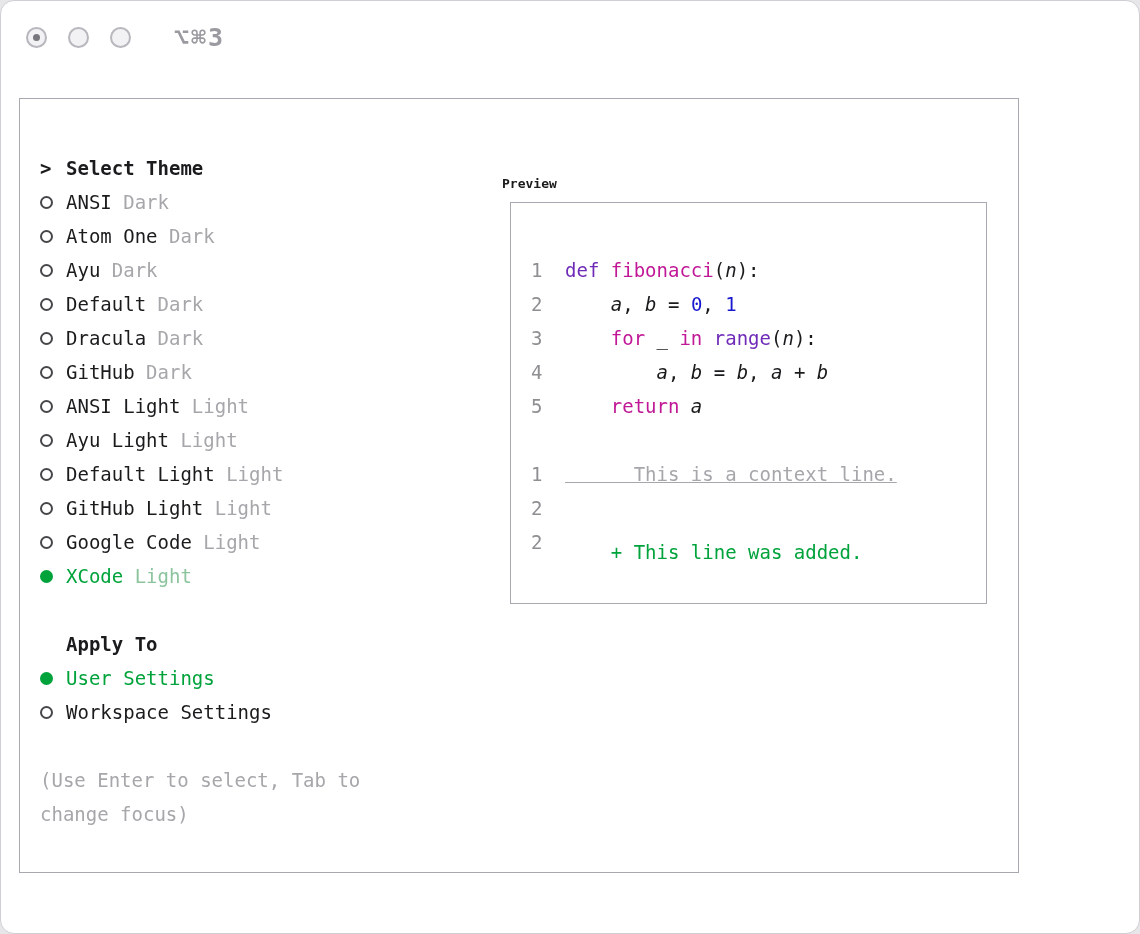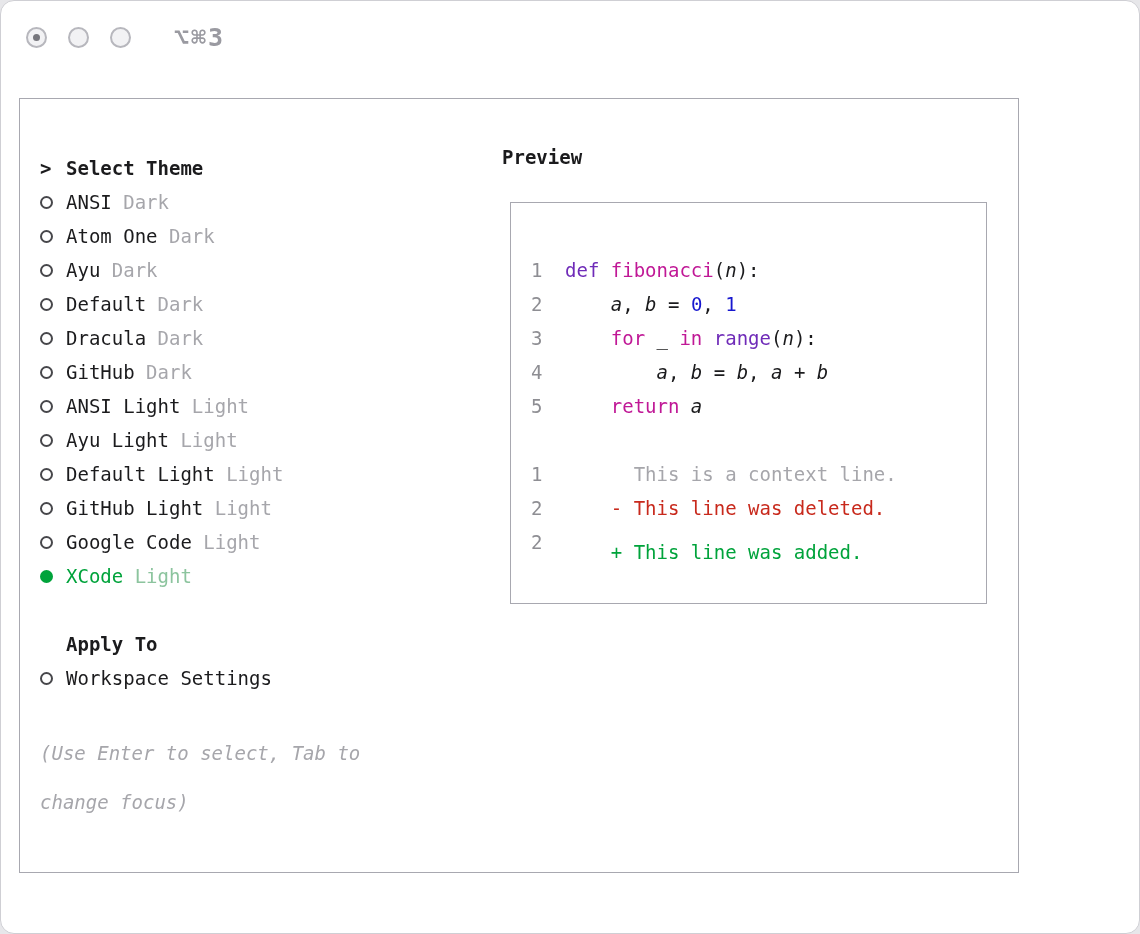--- a/index.html
+++ b/index.html
@@ -27,36 +27,36 @@
   .row{display:flex;align-items:center;height:34px;white-space:pre;}
   .icon-col{display:inline-flex;width:26px;align-items:center;flex:none;}
   .caret{font-weight:bold;}
   .title-label{font-weight:bold;}
   .radio{width:13px;height:13px;border:2px solid #47474b;border-radius:50%;box-sizing:border-box;}
   .radio.sel{background:var(--green);border-color:var(--green);}
   .t-variant{color:var(--muted);}
   .green{color:var(--green);}
   .green-muted{color:var(--green_muted);}
   .spacer-row{height:34px;}
-  .hint{color:var(--muted);line-height:49px;width:380px;white-space:normal;font-style:italic;}
+  .hint{color:var(--muted);line-height:34px;width:380px;white-space:normal;}
   
-  .preview-title{position:absolute;left:482px;top:41px;height:34px;line-height:34px;
-                 font-weight:bold;font-size:19px;}
+  .preview-title{position:absolute;left:482px;top:68px;height:34px;line-height:34px;
+                 font-weight:bold;font-size:13px;}
   .preview-box{position:absolute;left:490px;top:103px;width:477px;height:402px;
                border:1px solid var(--border,#a8a8b0);box-sizing:border-box;
                padding:50px 0 0 20px;font-size:19px;background:#fff;}
   .cline{height:34px;display:flex;align-items:center;white-space:pre;}
   .ln{display:inline-block;width:34px;flex:none;color:var(--line_number);}
   .ctext{white-space:pre;text-align:right;}
   .c-plain{color:var(--text);}
   .c-kw1,.c-builtin{color:var(--purple);}
   .c-kw2,.c-fn{color:var(--magenta);}
   .c-num{color:var(--blue);}
   .c-var{color:var(--text);font-style:italic;}
-  .d-context{color:var(--muted);}
+  .d-context{color:var(--muted);text-decoration:underline;}
   .d-deleted{color:var(--red);}
   .d-added{color:var(--green);margin-top:20px;}
 </style>
 </head>
 <body>
 
 <div class="window">
 
   <div class="titlebar">
     <span class="tl">
@@ -91,20 +91,21 @@
         </div>
 
       <div class="spacer-row"></div>
 
       <div class="row">
         <span class="icon-col"></span>
         <span class="title-label">Apply To</span>
       </div>
 
       <div id="apply-list">
+          <div class="row"><span class="icon-col"><span class="radio sel"></span></span><span class="green">User Settings</span></div>
           <div class="row"><span class="icon-col"><span class="radio"></span></span><span>Workspace Settings</span></div>
         </div>
 
       <div class="spacer-row"></div>
 
       <div class="hint">(Use Enter to select, Tab to change focus)</div>
     </div>
 
     <div class="preview-title">Preview</div>
 
@@ -112,19 +113,19 @@
       <div id="code-lines">
           <div class="cline"><span class="ln">1</span><span class="ctext"><span class="c-kw1">def </span><span class="c-fn">fibonacci</span><span class="c-plain">(</span><span class="c-var">n</span><span class="c-plain">):</span></span></div>
           <div class="cline"><span class="ln">2</span><span class="ctext"><span class="c-plain">    </span><span class="c-var">a</span><span class="c-plain">, </span><span class="c-var">b</span><span class="c-plain"> = </span><span class="c-num">0</span><span class="c-plain">, </span><span class="c-num">1</span></span></div>
           <div class="cline"><span class="ln">3</span><span class="ctext"><span class="c-plain">    </span><span class="c-kw2">for</span><span class="c-plain"> _ </span><span class="c-kw2">in</span><span class="c-plain"> </span><span class="c-builtin">range</span><span class="c-plain">(</span><span class="c-var">n</span><span class="c-plain">):</span></span></div>
           <div class="cline"><span class="ln">4</span><span class="ctext"><span class="c-plain">        </span><span class="c-var">a</span><span class="c-plain">, </span><span class="c-var">b</span><span class="c-plain"> = </span><span class="c-var">b</span><span class="c-plain">, </span><span class="c-var">a</span><span class="c-plain"> + </span><span class="c-var">b</span></span></div>
           <div class="cline"><span class="ln">5</span><span class="ctext"><span class="c-plain">    </span><span class="c-kw2">return</span><span class="c-plain"> </span><span class="c-var">a</span></span></div>
         </div>
       <div class="spacer-row"></div>
       <div id="diff-lines">
           <div class="cline"><span class="ln">1</span><span class="ctext d-context">      This is a context line.</span></div>
-          <div class="cline"><span class="ln">2</span><span class="ctext d-deleted">    - This line was deleted.</span></div>
+          <div class="cline"><span class="ln">2</span></div>
           <div class="cline"><span class="ln">2</span><span class="ctext d-added">    + This line was added.</span></div>
         </div>
     </div>
 
   </div>
 </div>
 
 </body></html>

